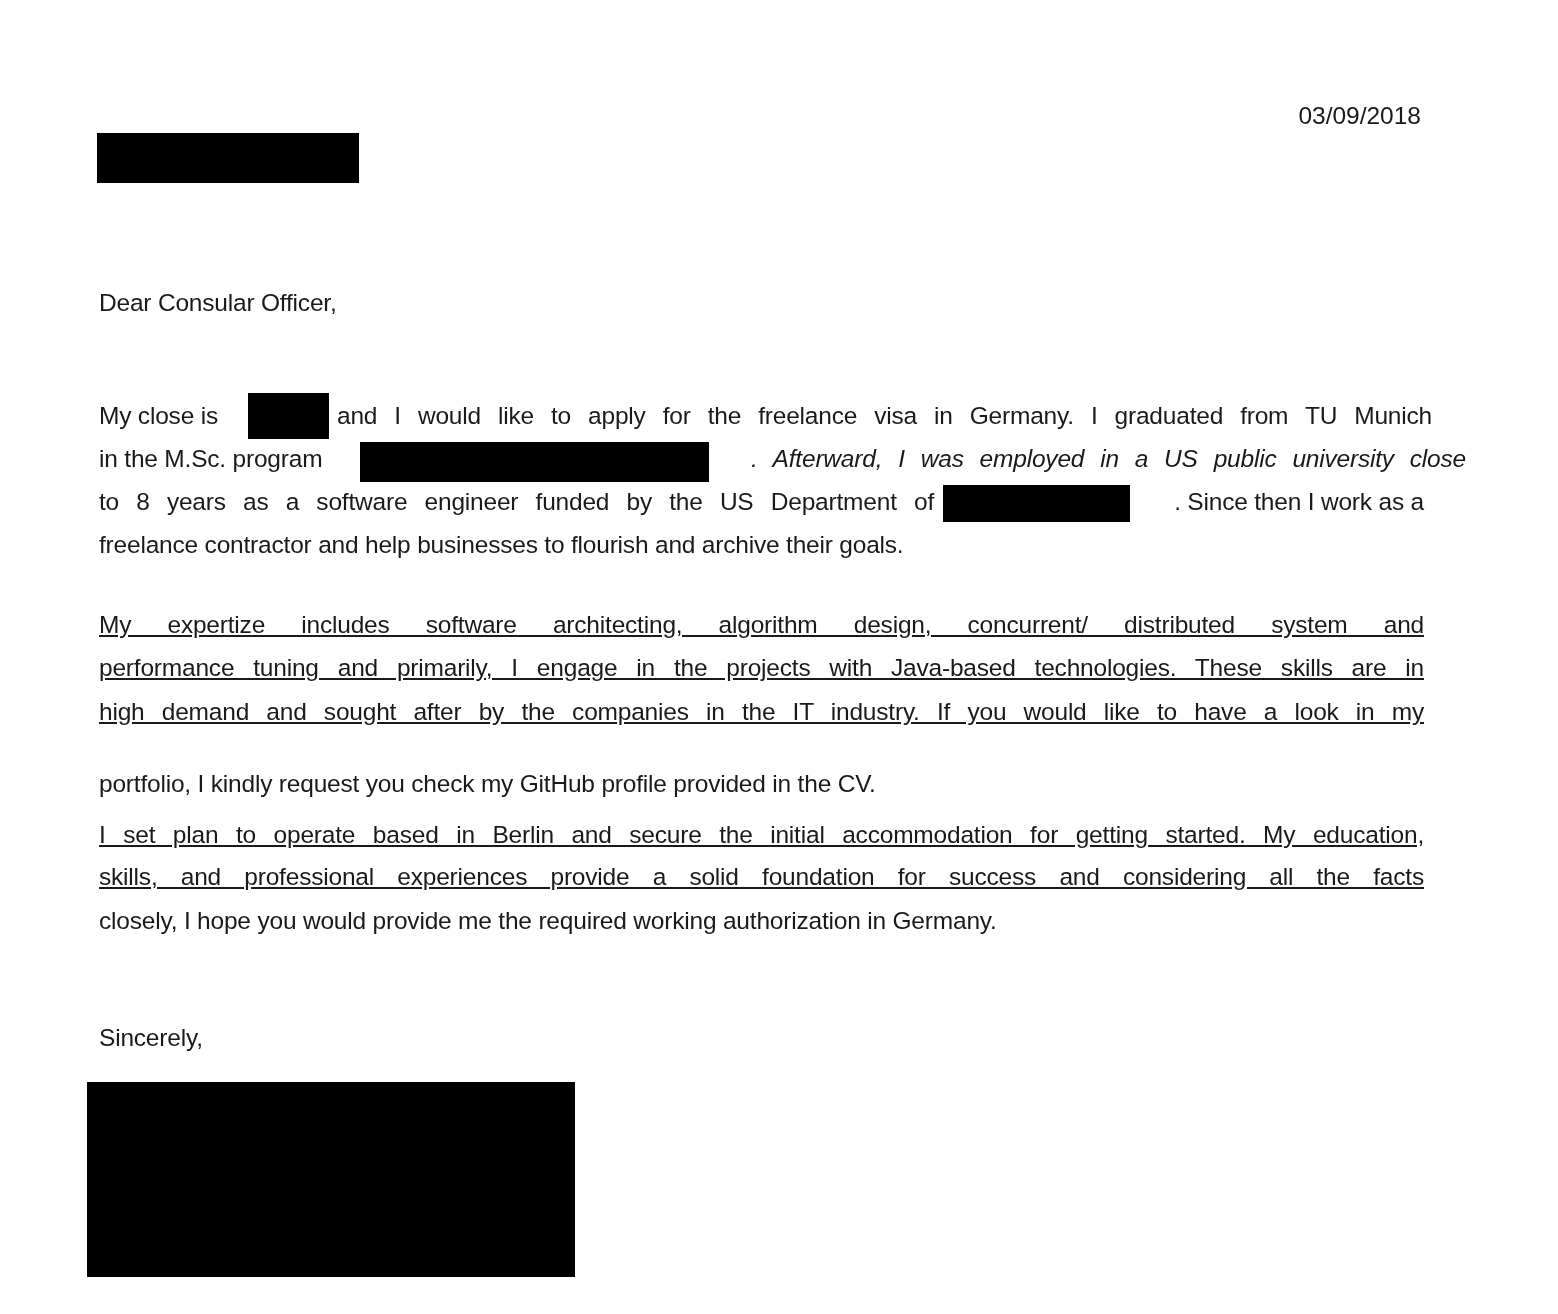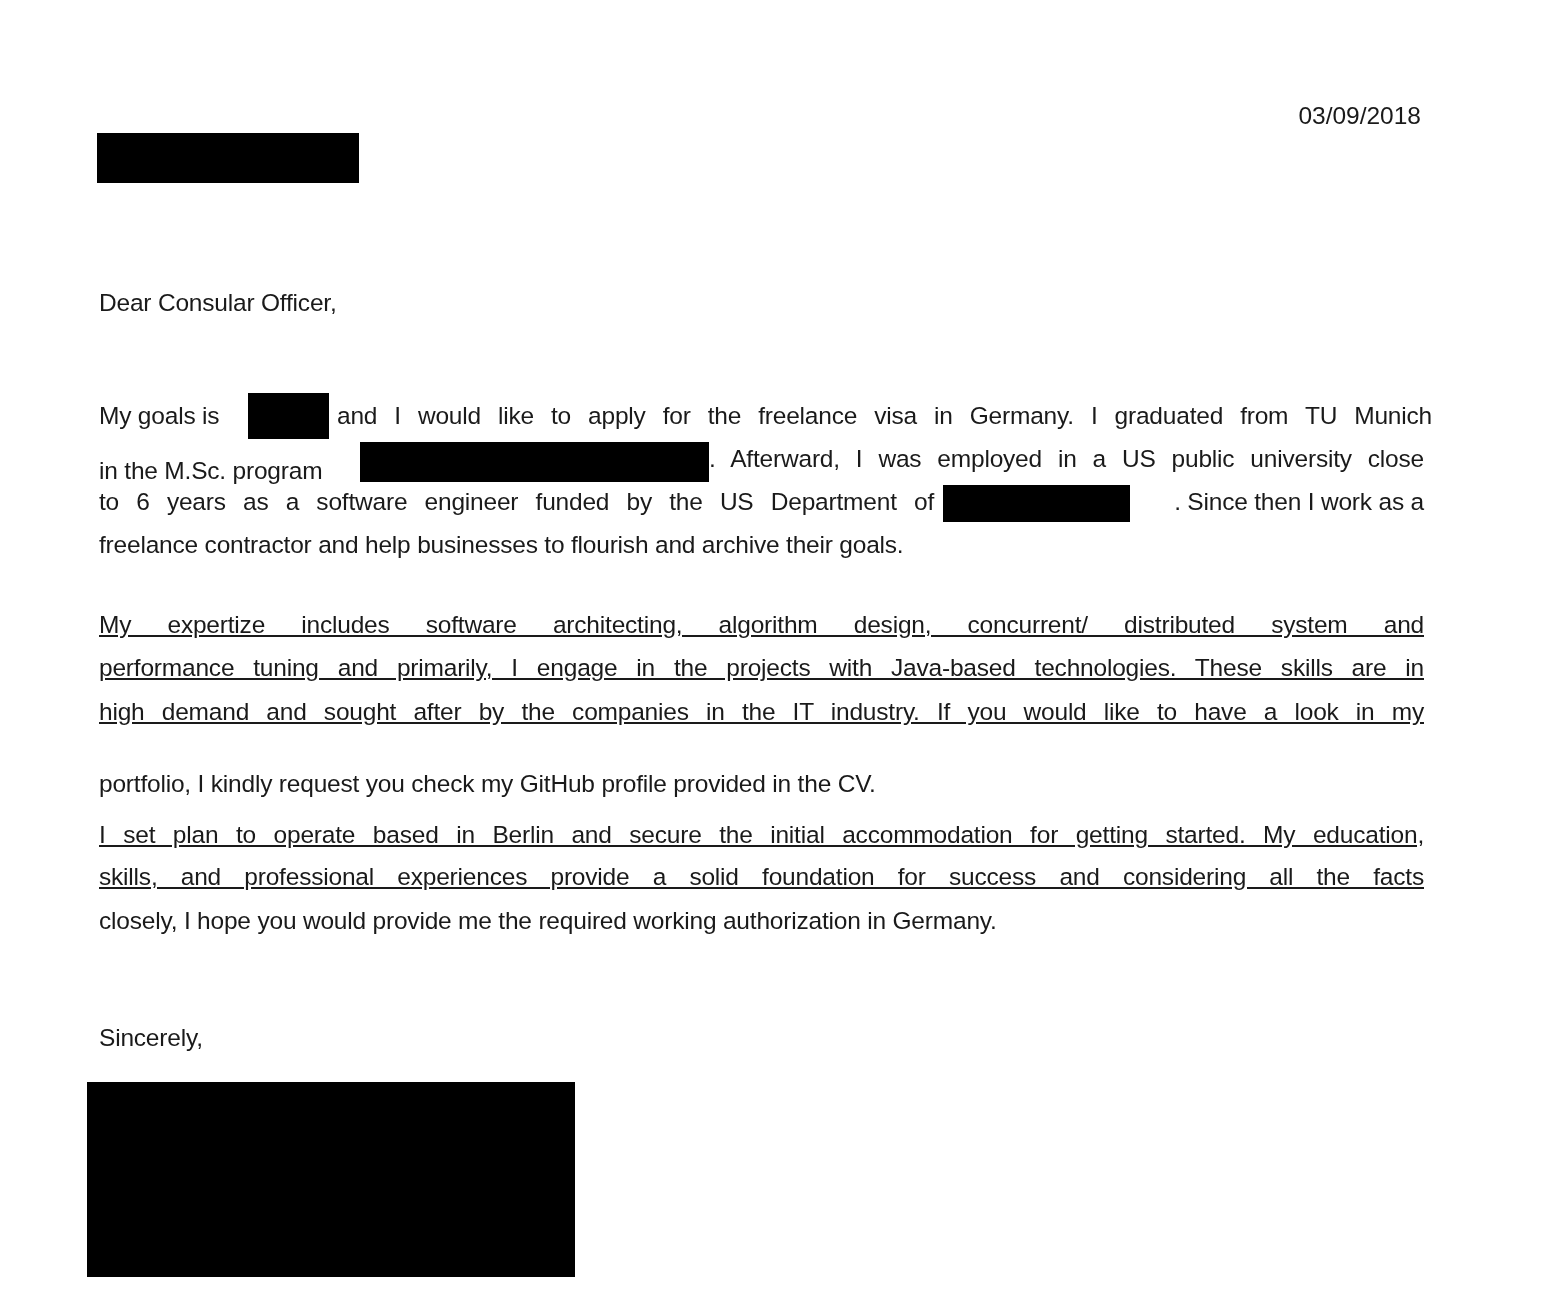--- a/index.html
+++ b/index.html
@@ -16,29 +16,29 @@
 <body>
 
 <div class="page">
 
   <div class="date" style="top:101px;">03/09/2018</div>
   <div class="redact" style="left:97px; top:133px; width:262px; height:50px;"></div>
 
   <div class="line" style="top:288px;">Dear Consular Officer,</div>
 
   <div>
-    <span class="seg" style="left:99px; top:401px;">My goals is</span>
+    <span class="seg" style="left:99px; top:401px;">My close is</span>
     <div class="redact" style="left:248px; top:393px; width:81px; height:46px;"></div>
     <span class="seg" style="left:329px; top:401px; width:1095px; text-align:justify; text-align-last:justify; white-space:normal;margin-left:8px;">and I would like to apply for the freelance visa in Germany.  I graduated from TU Munich</span>
 
-    <span class="seg" style="left:99px; top:444px;margin-top:12px;">in the M.Sc. program</span>
+    <span class="seg" style="left:99px; top:444px;">in the M.Sc. program</span>
     <div class="redact" style="left:360px; top:442px; width:349px; height:40px;"></div>
-    <span class="seg" style="left:709px; top:444px; width:715px; text-align:justify; text-align-last:justify; white-space:normal;">. Afterward, I was employed in a US public university close</span>
+    <span class="seg" style="left:751px; top:444px; width:715px; text-align:justify; text-align-last:justify; white-space:normal;font-style:italic;">. Afterward, I was employed in a US public university close</span>
 
-    <span class="seg" style="left:99px; top:487px; width:835px; text-align:justify; text-align-last:justify; white-space:normal;">to 6 years as a software engineer funded by the US Department of</span>
+    <span class="seg" style="left:99px; top:487px; width:835px; text-align:justify; text-align-last:justify; white-space:normal;">to 8 years as a software engineer funded by the US Department of</span>
     <div class="redact" style="left:943px; top:485px; width:187px; height:37px;"></div>
     <span class="seg" style="left:1128px; top:487px; width:296px; text-align:right;">.  Since then I work as a</span>
 
     <div class="line" style="top:530px;">freelance contractor and help businesses to flourish and archive their goals.</div>
   </div>
 
   <div>
     <div class="line just" style="top:610px;">My expertize includes software architecting, algorithm design, concurrent/ distributed system and</div>
     <div class="line just" style="top:653px;">performance tuning and primarily, I engage in the projects with Java-based technologies. These skills are in</div>
     <div class="line just" style="top:697px;">high demand and sought after by the companies in the IT industry. If you would like to have a look in my</div>

